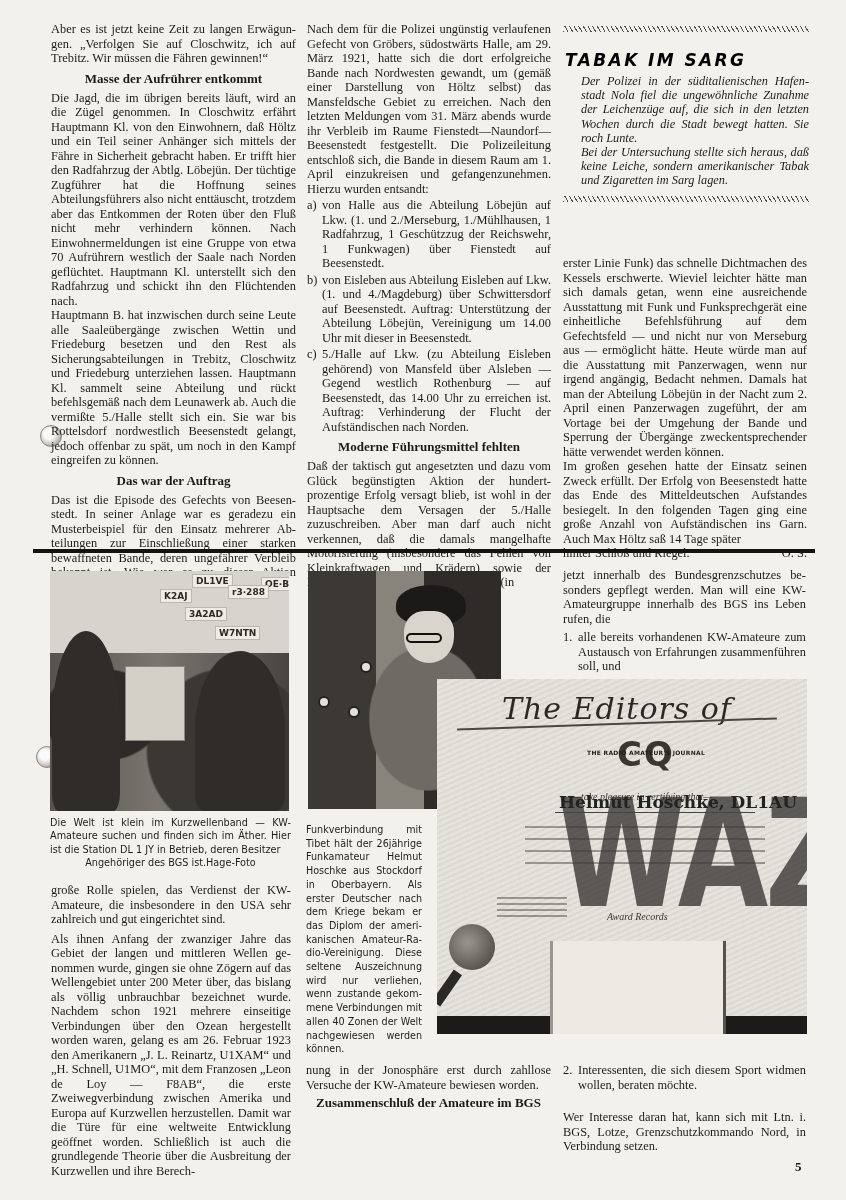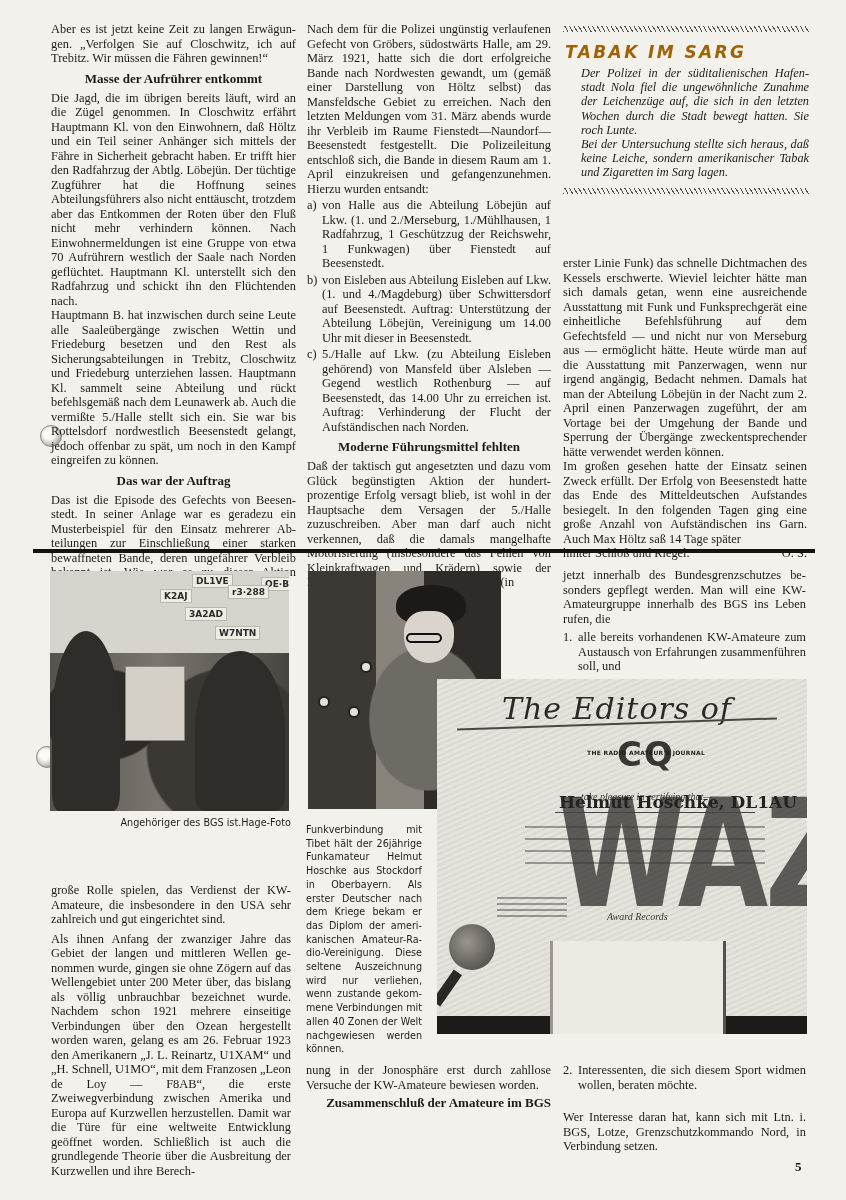--- a/index.html
+++ b/index.html
@@ -13,40 +13,40 @@
     }
     .page { position: absolute; left: 0; top: 0; width: 846px; height: 1200px; }
 
     .col { position: absolute; font-size: 12.4px; line-height: 14.5px; text-align: justify; hyphens: manual; }
     .col p { margin: 0; }
     .col p.gap { margin-top: 5px; }
     .head {
       font-weight: bold; text-align: center; font-size: 13px; line-height: 15px;
       margin: 5px 0 5px 0;
     }
-    .head-left { text-align: right; }
+    .head-left { text-align: center; }
     .list { margin: 0; padding: 0; list-style: none; }
     .list li { position: relative; padding-left: 15px; margin-top: 2px; }
     .list li .mk { position: absolute; left: 0; top: 0; }
 
     
     #col1 { left: 51px; top: 22px; width: 245px; }
     #col2 { left: 307px; top: 22px; width: 244px; }
     #col3 { left: 563px; top: 256px; width: 244px; }
 
     
     #tabak { position: absolute; left: 563px; top: 26px; width: 246px; }
     .wavy {
       height: 6px; width: 246px;
       background-image: repeating-linear-gradient(60deg, #2a2724 0 1px, transparent 1px 4px);
       opacity: 0.8;
     }
     #tabak .title {
       font-family: "DejaVu Sans", sans-serif; font-weight: bold; font-style: italic;
-      font-size: 17px; letter-spacing: 2.4px; margin: 10px 0 4px 2px; color: #a16207;
+      font-size: 17px; letter-spacing: 2.4px; margin: 18px 0 4px 2px; color: #000000;
     }
     #tabak .body {
       font-style: italic; font-size: 12.3px; line-height: 14.2px; text-align: justify;
       padding-left: 18px; padding-right: 0;
     }
     #tabak .wavy.bottom { margin-top: 8px; }
     .signoff { display: flex; justify-content: space-between; }
 
     
     #rule { position: absolute; left: 33px; top: 549px; width: 782px; height: 4px; background: #151312; }
@@ -108,21 +108,21 @@
     #photo3 .qslcard { position: absolute; left: 113px; top: 262px; width: 176px; height: 100px; background: #edeae4; border-left: 3px solid #9a968f; border-right: 3px solid #55524d; }
     #photo3 .callsign { position: absolute; left: 128px; top: 268px; font-family: "DejaVu Sans", sans-serif; font-weight: bold; font-size: 74px; line-height: 80px; color: #3a3733; letter-spacing: 2px; }
     #photo3 .band { position: absolute; left: 0; top: 337px; width: 370px; height: 18px; background: #1d1b19; }
 
     
     .caption {
       position: absolute; font-family: "DejaVu Sans", sans-serif; font-size: 9.7px; line-height: 13.4px;
       text-align: justify; color: #1f1d1a;
     }
     #cap1 { left: 50px; top: 816px; width: 241px; }
-    #cap1 .credit-row { display: flex; justify-content: flex-end; }
+    #cap1 .credit-row { display: flex; justify-content: center; }
     #cap2 { left: 306px; top: 823px; width: 116px; font-size: 9.6px; line-height: 13.7px; }
 
     
     #col4 { left: 51px; top: 883px; width: 240px; }
     #col5 { left: 306px; top: 1063px; width: 245px; }
     #col6 { left: 563px; top: 568px; width: 243px; }
     #col7 { left: 563px; top: 1063px; width: 243px; }
 
     #pagenum { position: absolute; left: 795px; top: 1159px; font-family: "Liberation Serif", serif; font-weight: bold; font-size: 13px; }
   </style>
@@ -181,20 +181,21 @@
     <span class="qsl" style="left:135px; top:36px;">3A2AD</span>
     <span class="qsl" style="left:211px; top:6px;">OE·BC</span>
     <span class="qsl" style="left:165px; top:55px;">W7NTN</span>
     <span class="qsl" style="left:178px; top:14px;">r3·288</span>
     <div class="radio-box" style="left:75px; top:95px; width:60px; height:75px;"></div>
     <div class="person" style="left:2px; top:60px; width:68px; height:180px;"></div>
     <div class="person" style="left:145px; top:80px; width:90px; height:160px;"></div>
   </div>
 
   <div class="caption" id="cap1">
+    <span>Die Welt ist klein im Kurzwellenband — KW-Amateure suchen und finden sich im Äther. Hier ist die Station DL 1 JY in Betrieb, deren Besitzer</span>
     <div class="credit-row">
       <span>Angehöriger des BGS ist.</span>
       <span>Hage-Foto</span>
     </div>
   </div>
 
   <div class="photo" id="photo2">
     <div class="hair"></div>
     <div class="face"></div>
     <div class="glasses"></div>

